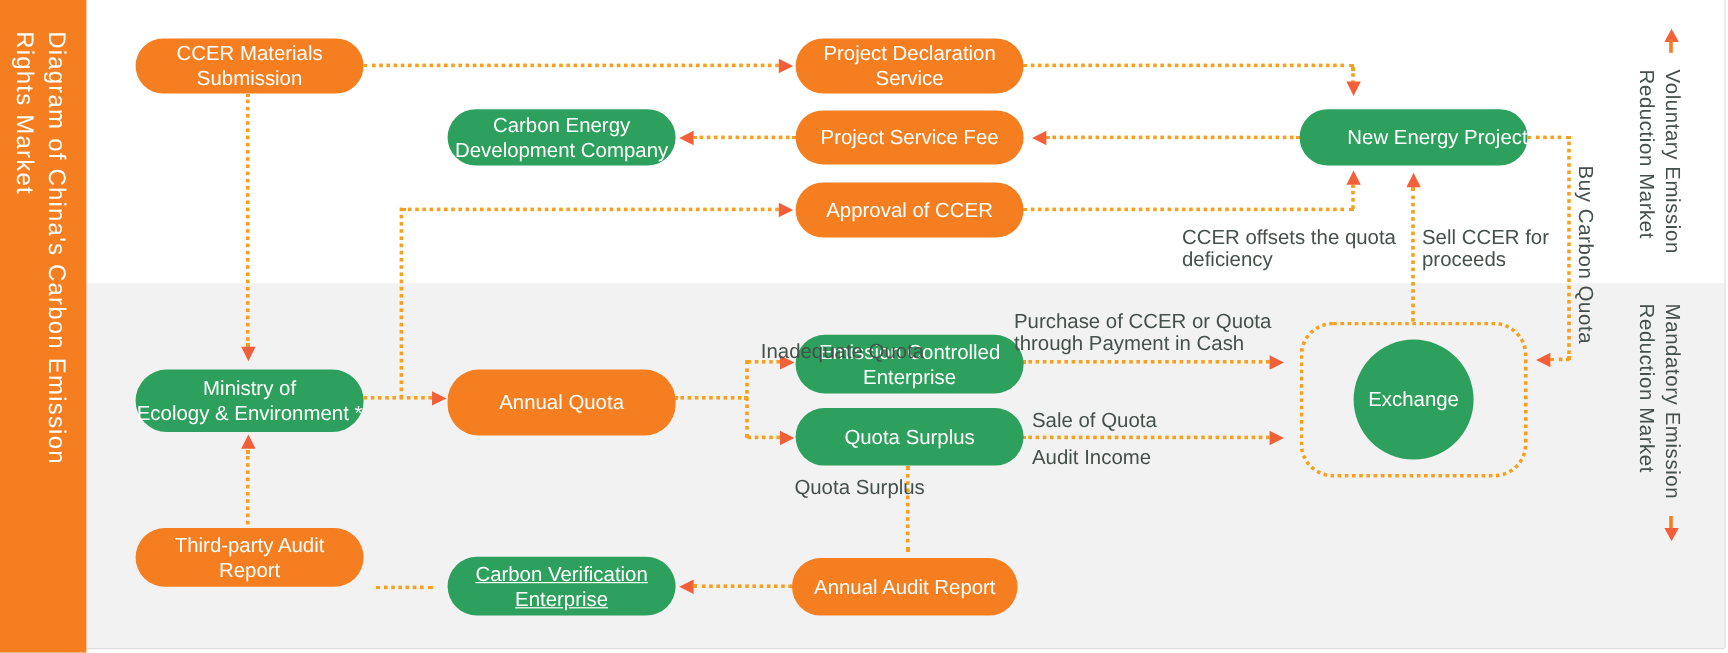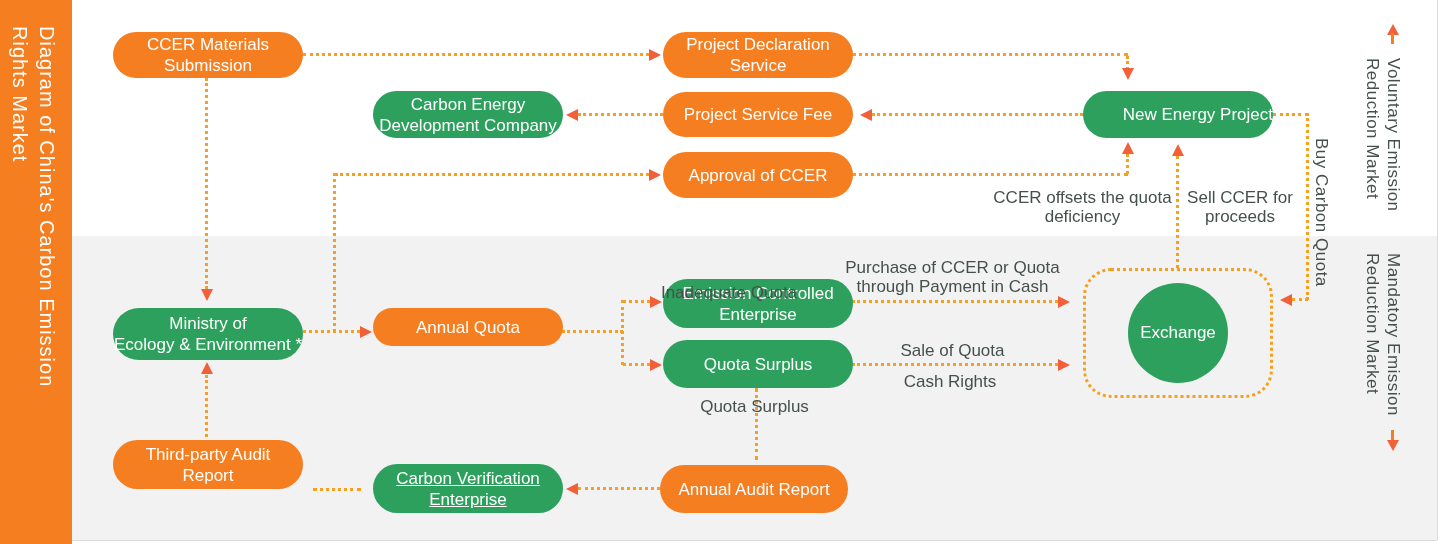--- a/index.html
+++ b/index.html
@@ -25,21 +25,21 @@
   .node-label{white-space:pre-line;}
 
   .hline{position:absolute;height:0;border-top:3px dotted var(--dot);}
   .vline{position:absolute;width:0;border-left:3px dotted var(--dot);}
   .ar{position:absolute;width:0;height:0;}
   .ar.r{border-top:6px solid transparent;border-bottom:6px solid transparent;border-left:12px solid var(--arrow);}
   .ar.l{border-top:6px solid transparent;border-bottom:6px solid transparent;border-right:12px solid var(--arrow);}
   .ar.u{border-left:6px solid transparent;border-right:6px solid transparent;border-bottom:12px solid var(--arrow);}
   .ar.d{border-left:6px solid transparent;border-right:6px solid transparent;border-top:12px solid var(--arrow);}
 
-  .lbl{position:absolute;color:var(--ink);font-size:17px;line-height:19px;text-align:center;white-space:pre-line;}
+  .lbl{position:absolute;color:var(--ink);font-size:17px;line-height:19px;white-space:pre-line;}
   .vtext{position:absolute;writing-mode:vertical-rl;color:var(--ink);font-size:17px;line-height:21px;
     letter-spacing:.5px;white-space:nowrap;}
 
   .exch-box{position:absolute;border:3px dotted var(--dot);border-radius:28px;}
   .exch-circle{position:absolute;border-radius:50%;background:var(--green);color:#fff;
     display:flex;align-items:center;justify-content:center;font-size:17px;}
 
   .solid-arrow{position:absolute;width:12px;}
   .solid-arrow .stem{position:absolute;left:4px;width:3px;background:var(--orange);}
   .solid-arrow .head-up{position:absolute;left:0;top:0;width:0;height:0;
@@ -144,21 +144,21 @@
   <div class="node green" style="left:1083px;top:91px;width:190px;height:47px;justify-content:flex-end;">
     <span class="node-label">New Energy Project</span>
   </div>
   <div class="node orange" style="left:663px;top:152px;width:190px;height:46px;">
     <span class="node-label">Approval of CCER</span>
   </div>
   <div class="node green" style="left:113px;top:308px;width:190px;height:52px;">
     <span class="node-label">Ministry of
 Ecology &amp; Environment *</span>
   </div>
-  <div class="node orange" style="left:373px;top:308px;width:190px;height:38px;">
+  <div class="node orange" style="left:373px;top:308px;width:190px;height:55px;">
     <span class="node-label">Annual Quota</span>
   </div>
   <div class="node green" style="left:663px;top:279px;width:190px;height:49px;">
     <span class="node-label">Emission Controlled
 Enterprise</span>
   </div>
   <div class="node green" style="left:663px;top:340px;width:190px;height:48px;">
     <span class="node-label">Quota Surplus</span>
   </div>
   <div class="node orange" style="left:113px;top:440px;width:190px;height:49px;">
@@ -174,21 +174,21 @@
   </div>
 
   <div class="lbl" style="left:985px;top:188px;width:195px;">CCER offsets the quota
 deficiency</div>
   <div class="lbl" style="left:1185px;top:188px;width:110px;">Sell CCER for
 proceeds</div>
   <div class="lbl" style="left:634px;top:250px;width:190px;margin-top:33px;">Inadequate Quota</div>
   <div class="lbl" style="left:845px;top:258px;width:215px;">Purchase of CCER or Quota
 through Payment in Cash</div>
   <div class="lbl" style="left:860px;top:341px;width:185px;">Sale of Quota</div>
-  <div class="lbl" style="left:860px;top:372px;width:180px;">Cash Rights</div>
+  <div class="lbl" style="left:860px;top:372px;width:180px;">Audit Income</div>
   <div class="lbl" style="left:662px;top:397px;width:185px;">Quota Surplus</div>
   <div class="vtext" style="left:1311px;top:138px;height:150px;">Buy Carbon Quota</div>
 
   <div class="solid-arrow" style="left:1387px;top:24px;height:20px;">
     <span class="head-up"></span>
     <span class="stem" style="top:9px;height:11px;"></span>
   </div>
   <div class="vtext" style="left:1362px;top:58px;">
     <div>Voluntary Emission</div>
     <div>Reduction Market</div>

